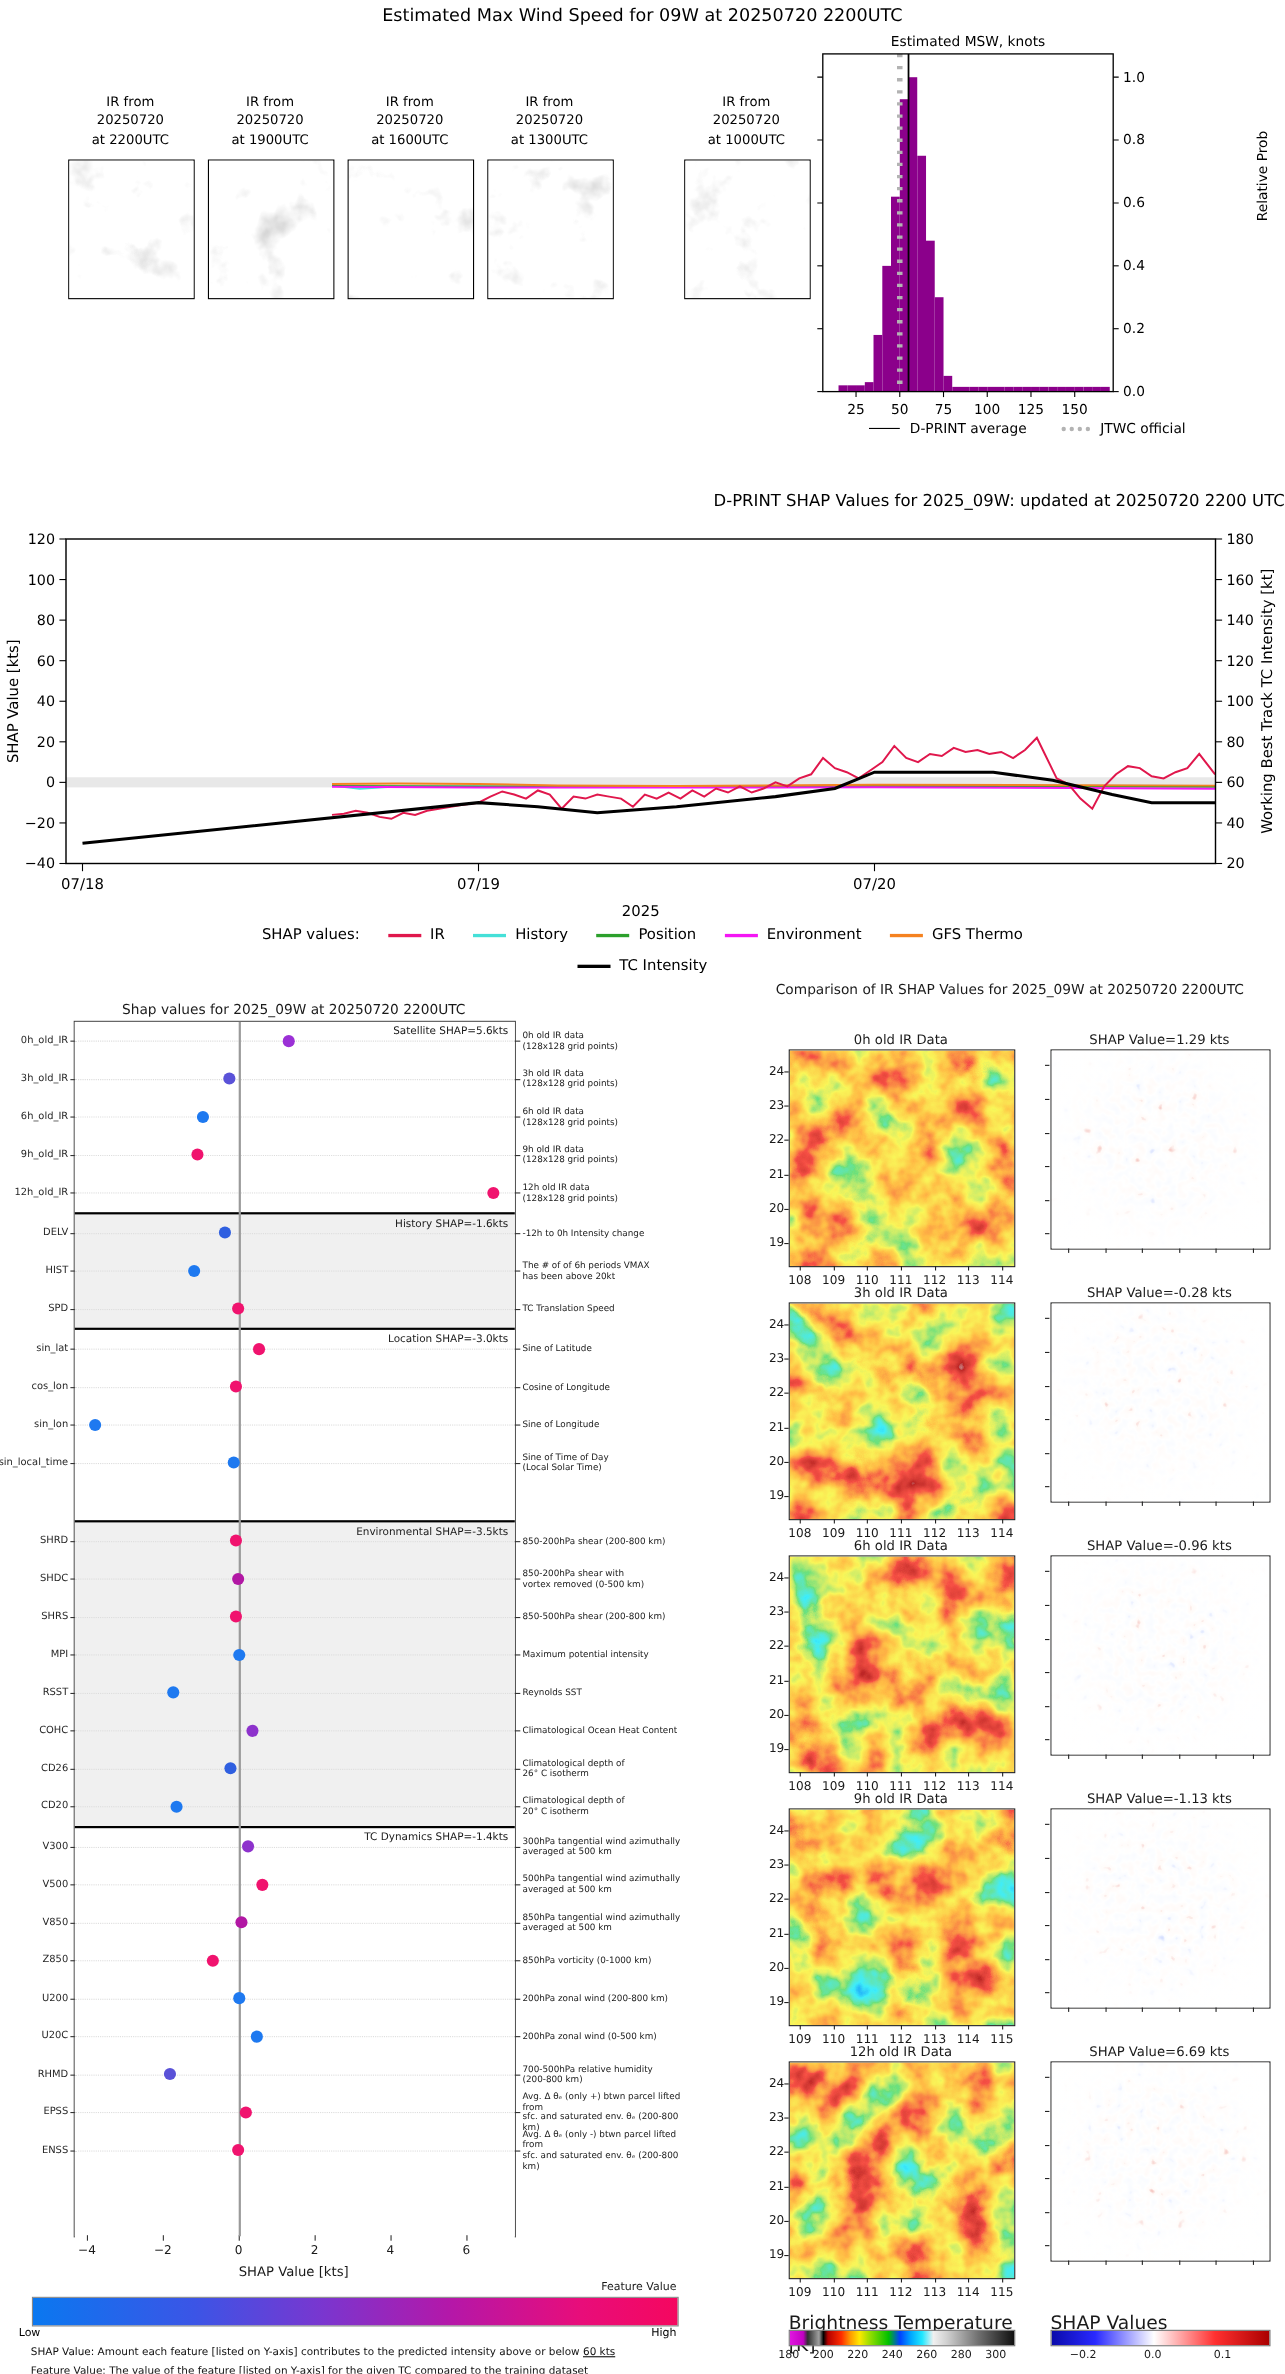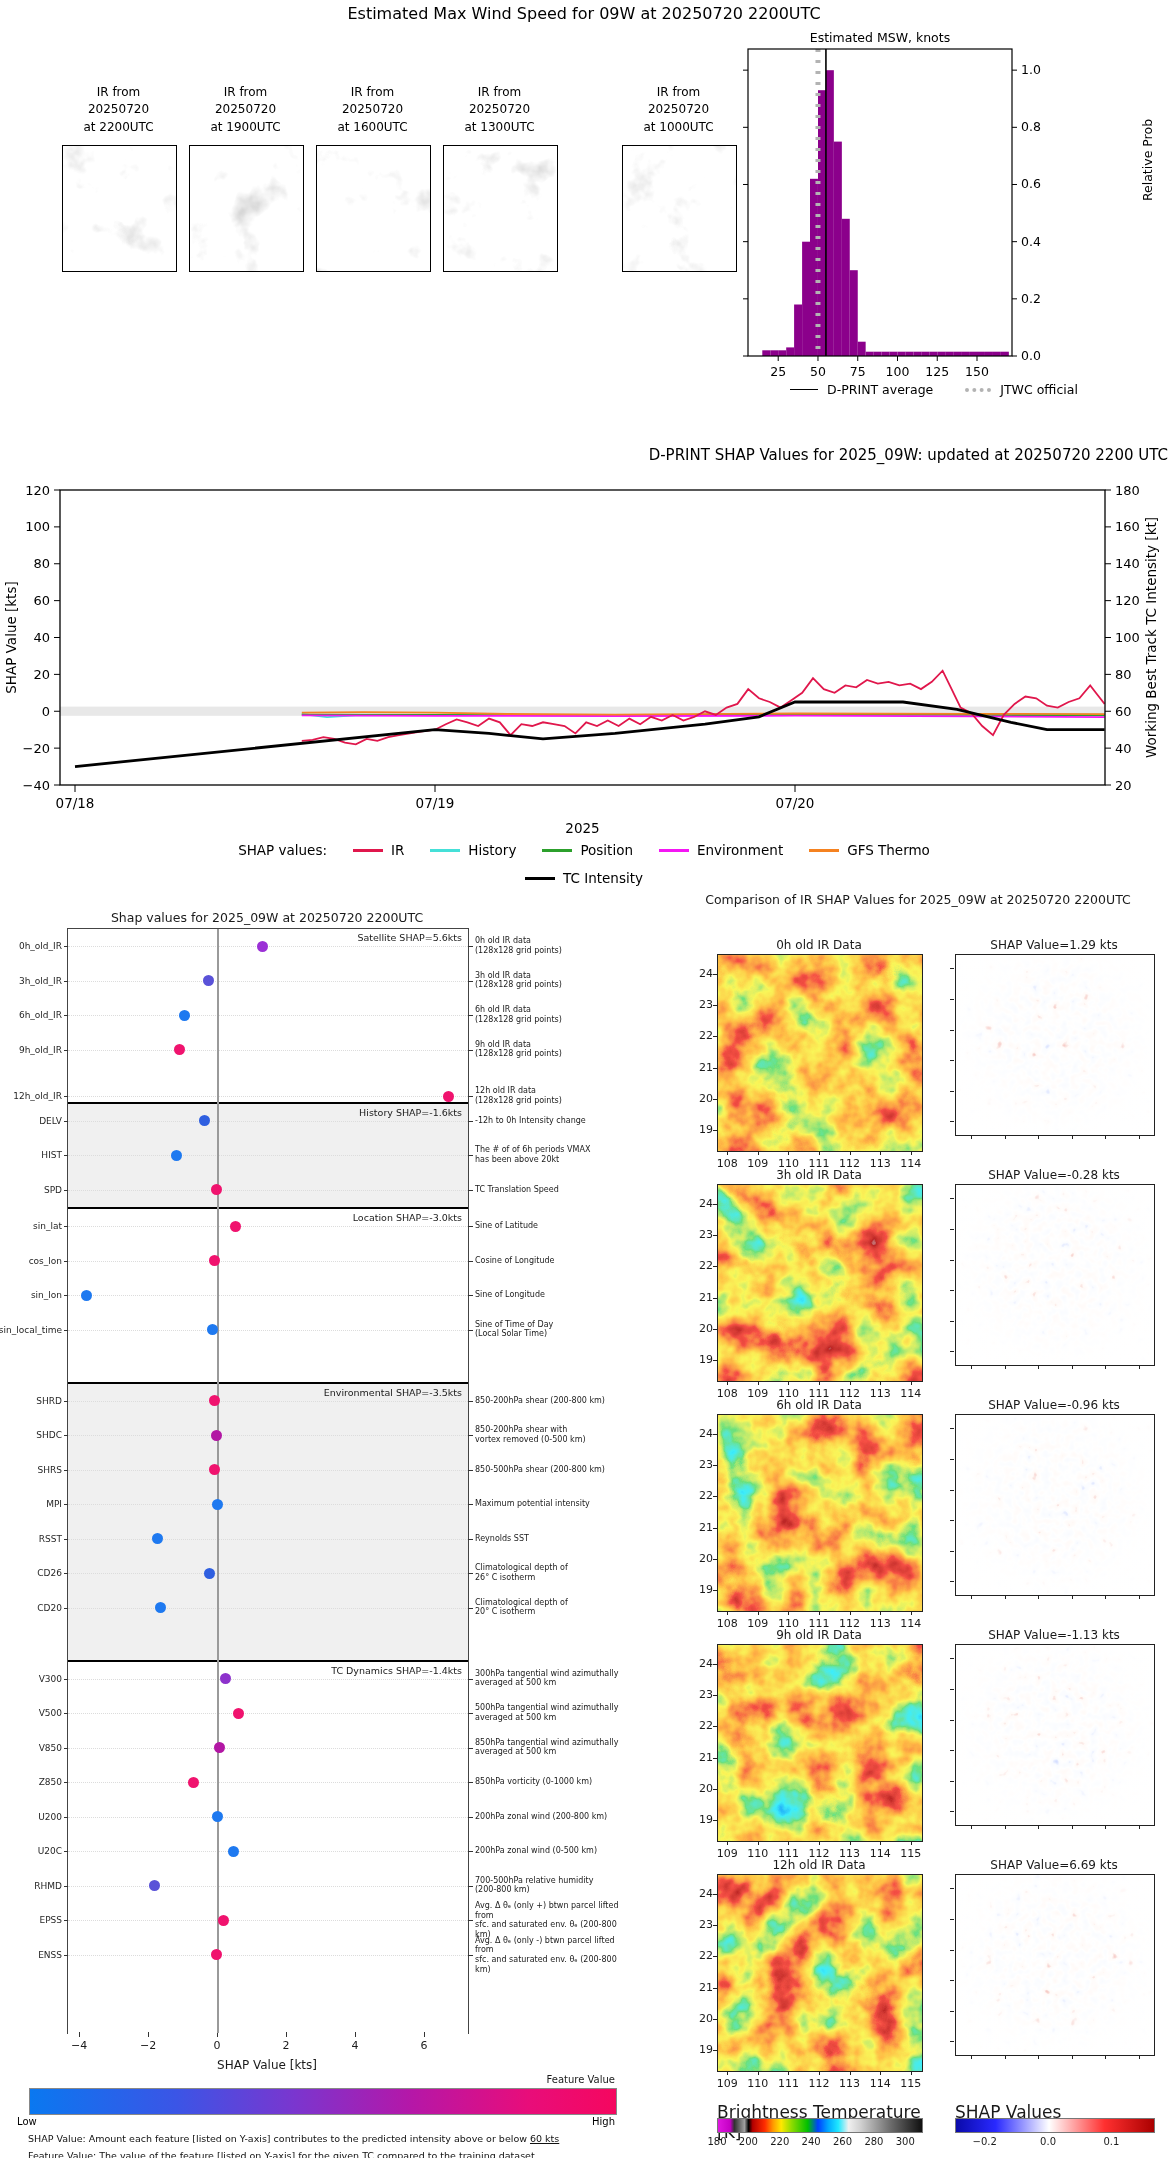--- a/index.html
+++ b/index.html
@@ -351,21 +351,21 @@
           </div>
           <div class="dp-row" style="height: 34.5px;">
             <div class="grid"></div>
         <div class="dp-ytick"></div>
         <div class="dp-label">9h_old_IR</div>
         <span class="dp-dot" style="left:105.5px;background:#f0136e"></span>
         <div class="dp-desc-tick"></div>
         <div class="dp-desc">9h old IR data
 (128x128 grid points)</div>
           </div>
-          <div class="dp-row" style="height: 34.5px; margin-top: 12px;">
+          <div class="dp-row" style="height: 34.5px;">
             <div class="grid"></div>
         <div class="dp-ytick"></div>
         <div class="dp-label">12h_old_IR</div>
         <span class="dp-dot" style="left:375.2px;background:#f0136e"></span>
         <div class="dp-desc-tick"></div>
         <div class="dp-desc">12h old IR data
 (128x128 grid points)</div>
           </div>
         </div>
         <div class="dp-section sep" style="height: 103.5px; background: rgb(240, 240, 240);">
@@ -467,20 +467,28 @@
         <div class="dp-desc-tick"></div>
         <div class="dp-desc">Maximum potential intensity</div>
           </div>
           <div class="dp-row" style="height: 34.5px;">
             <div class="grid"></div>
         <div class="dp-ytick"></div>
         <div class="dp-label">RSST</div>
         <span class="dp-dot" style="left:84.2px;background:#1e79f0"></span>
         <div class="dp-desc-tick"></div>
         <div class="dp-desc">Reynolds SST</div>
+          </div>
+          <div class="dp-row" style="height: 34.5px;">
+            <div class="grid"></div>
+        <div class="dp-ytick"></div>
+        <div class="dp-label">COHC</div>
+        <span class="dp-dot" style="left:155.5px;background:#8d32cc"></span>
+        <div class="dp-desc-tick"></div>
+        <div class="dp-desc">Climatological Ocean Heat Content</div>
           </div>
           <div class="dp-row" style="height: 34.5px;">
             <div class="grid"></div>
         <div class="dp-ytick"></div>
         <div class="dp-label">CD26</div>
         <span class="dp-dot" style="left:135.9px;background:#2f5fe0"></span>
         <div class="dp-desc-tick"></div>
         <div class="dp-desc">Climatological depth of
 26° C isotherm</div>
           </div>

